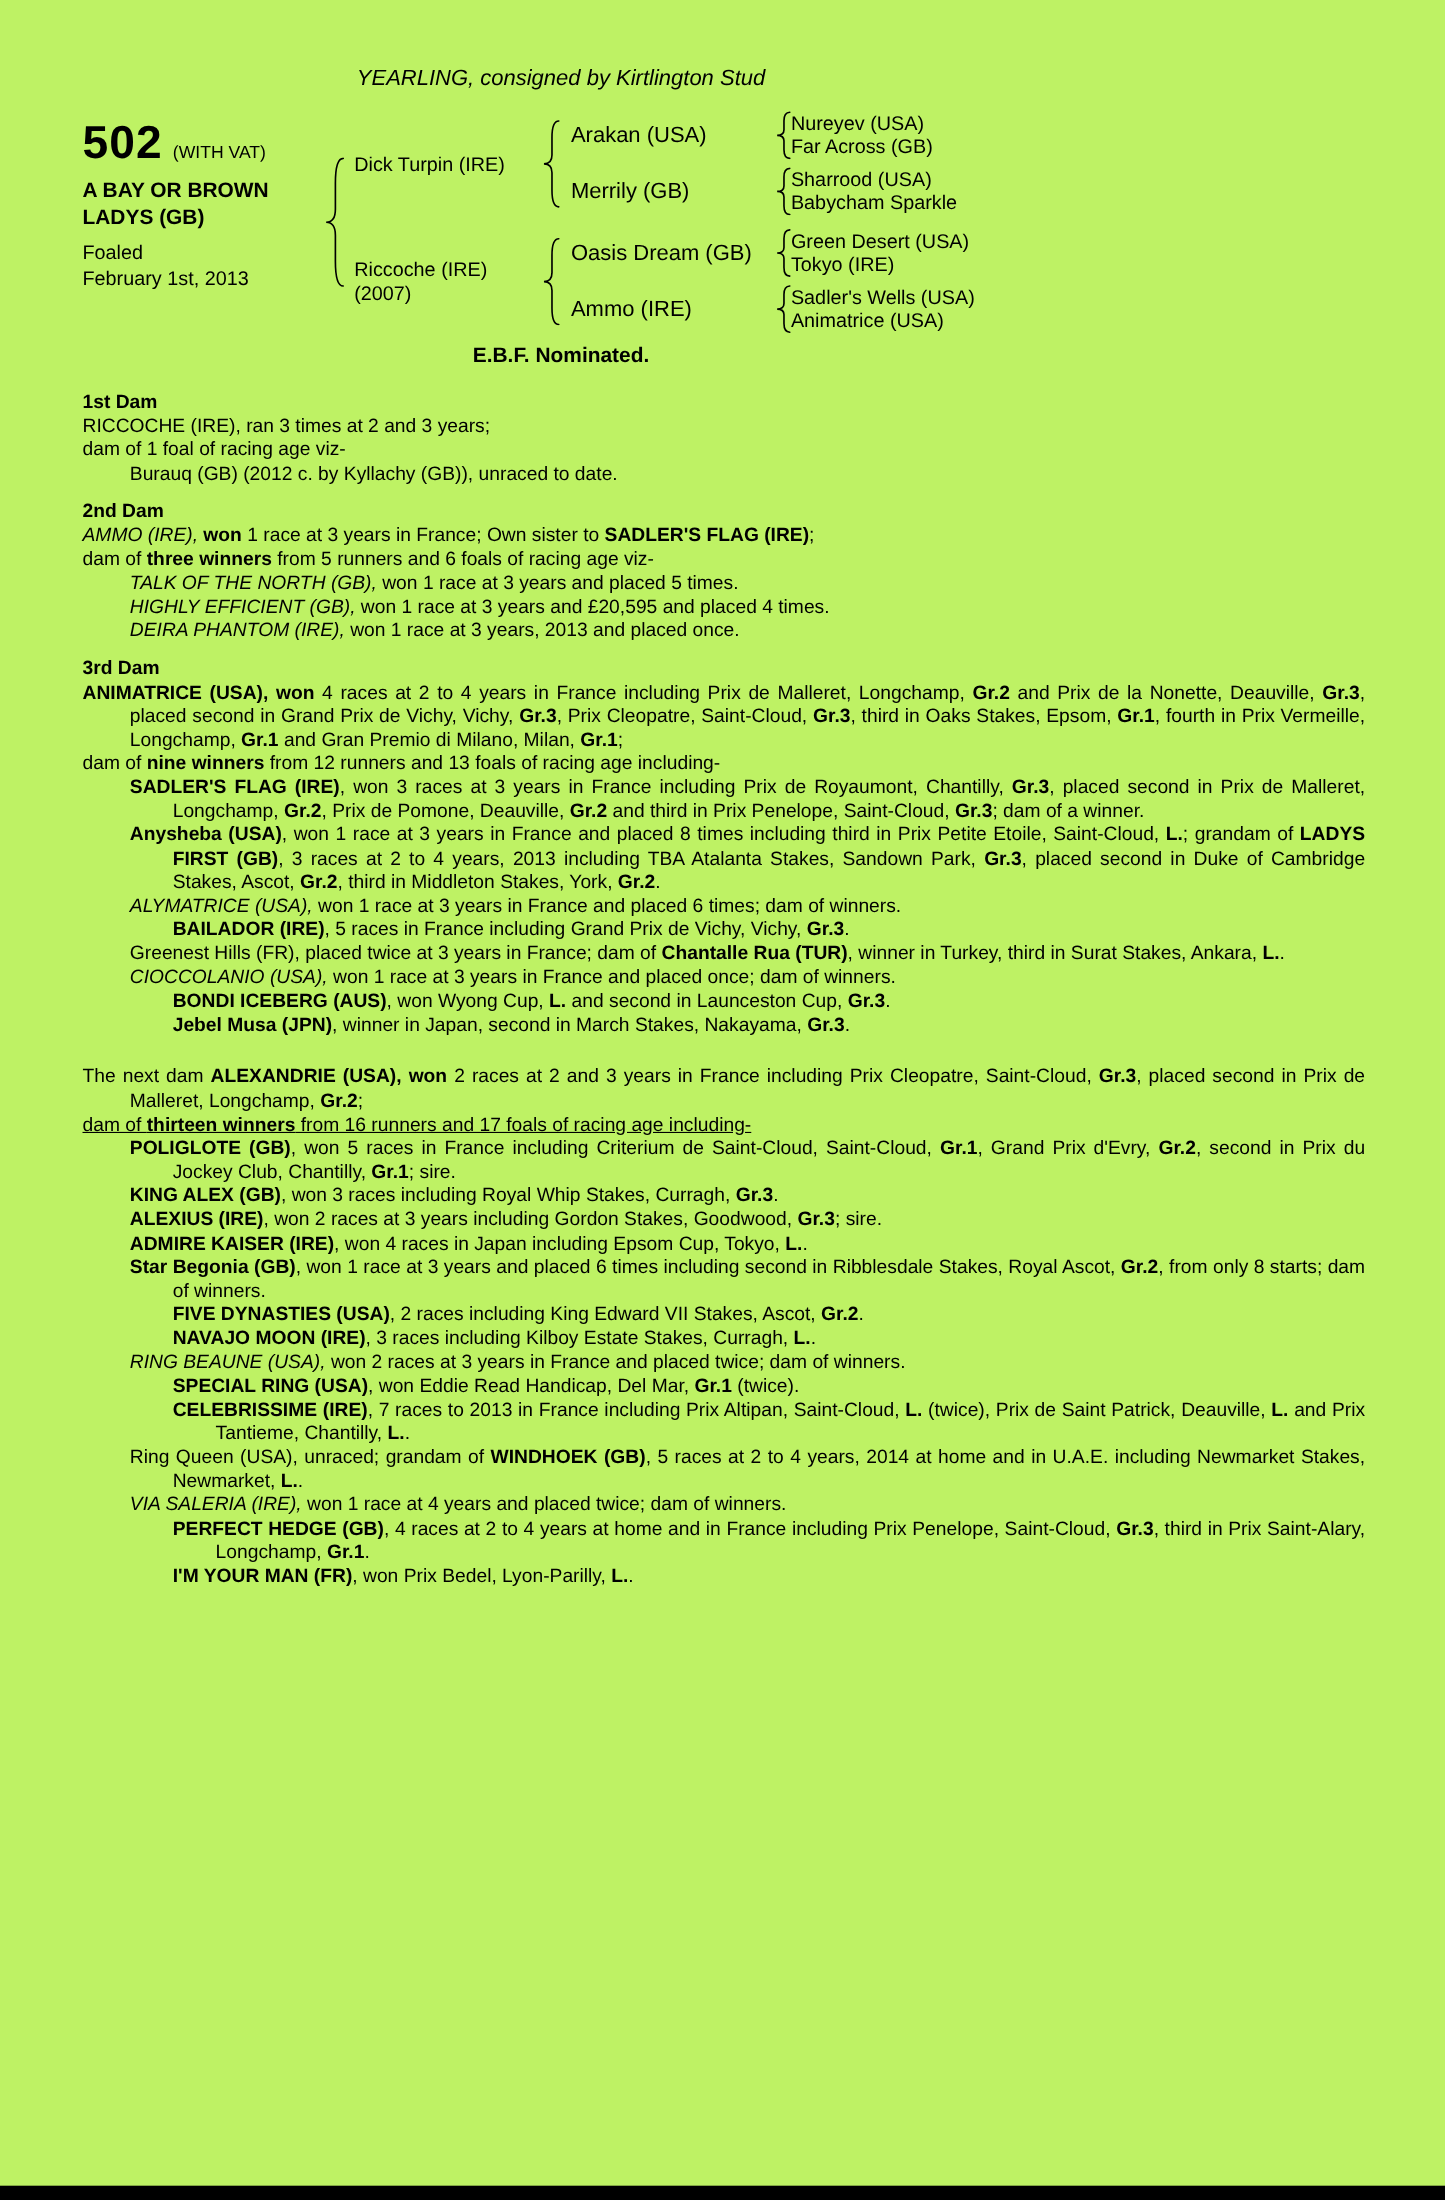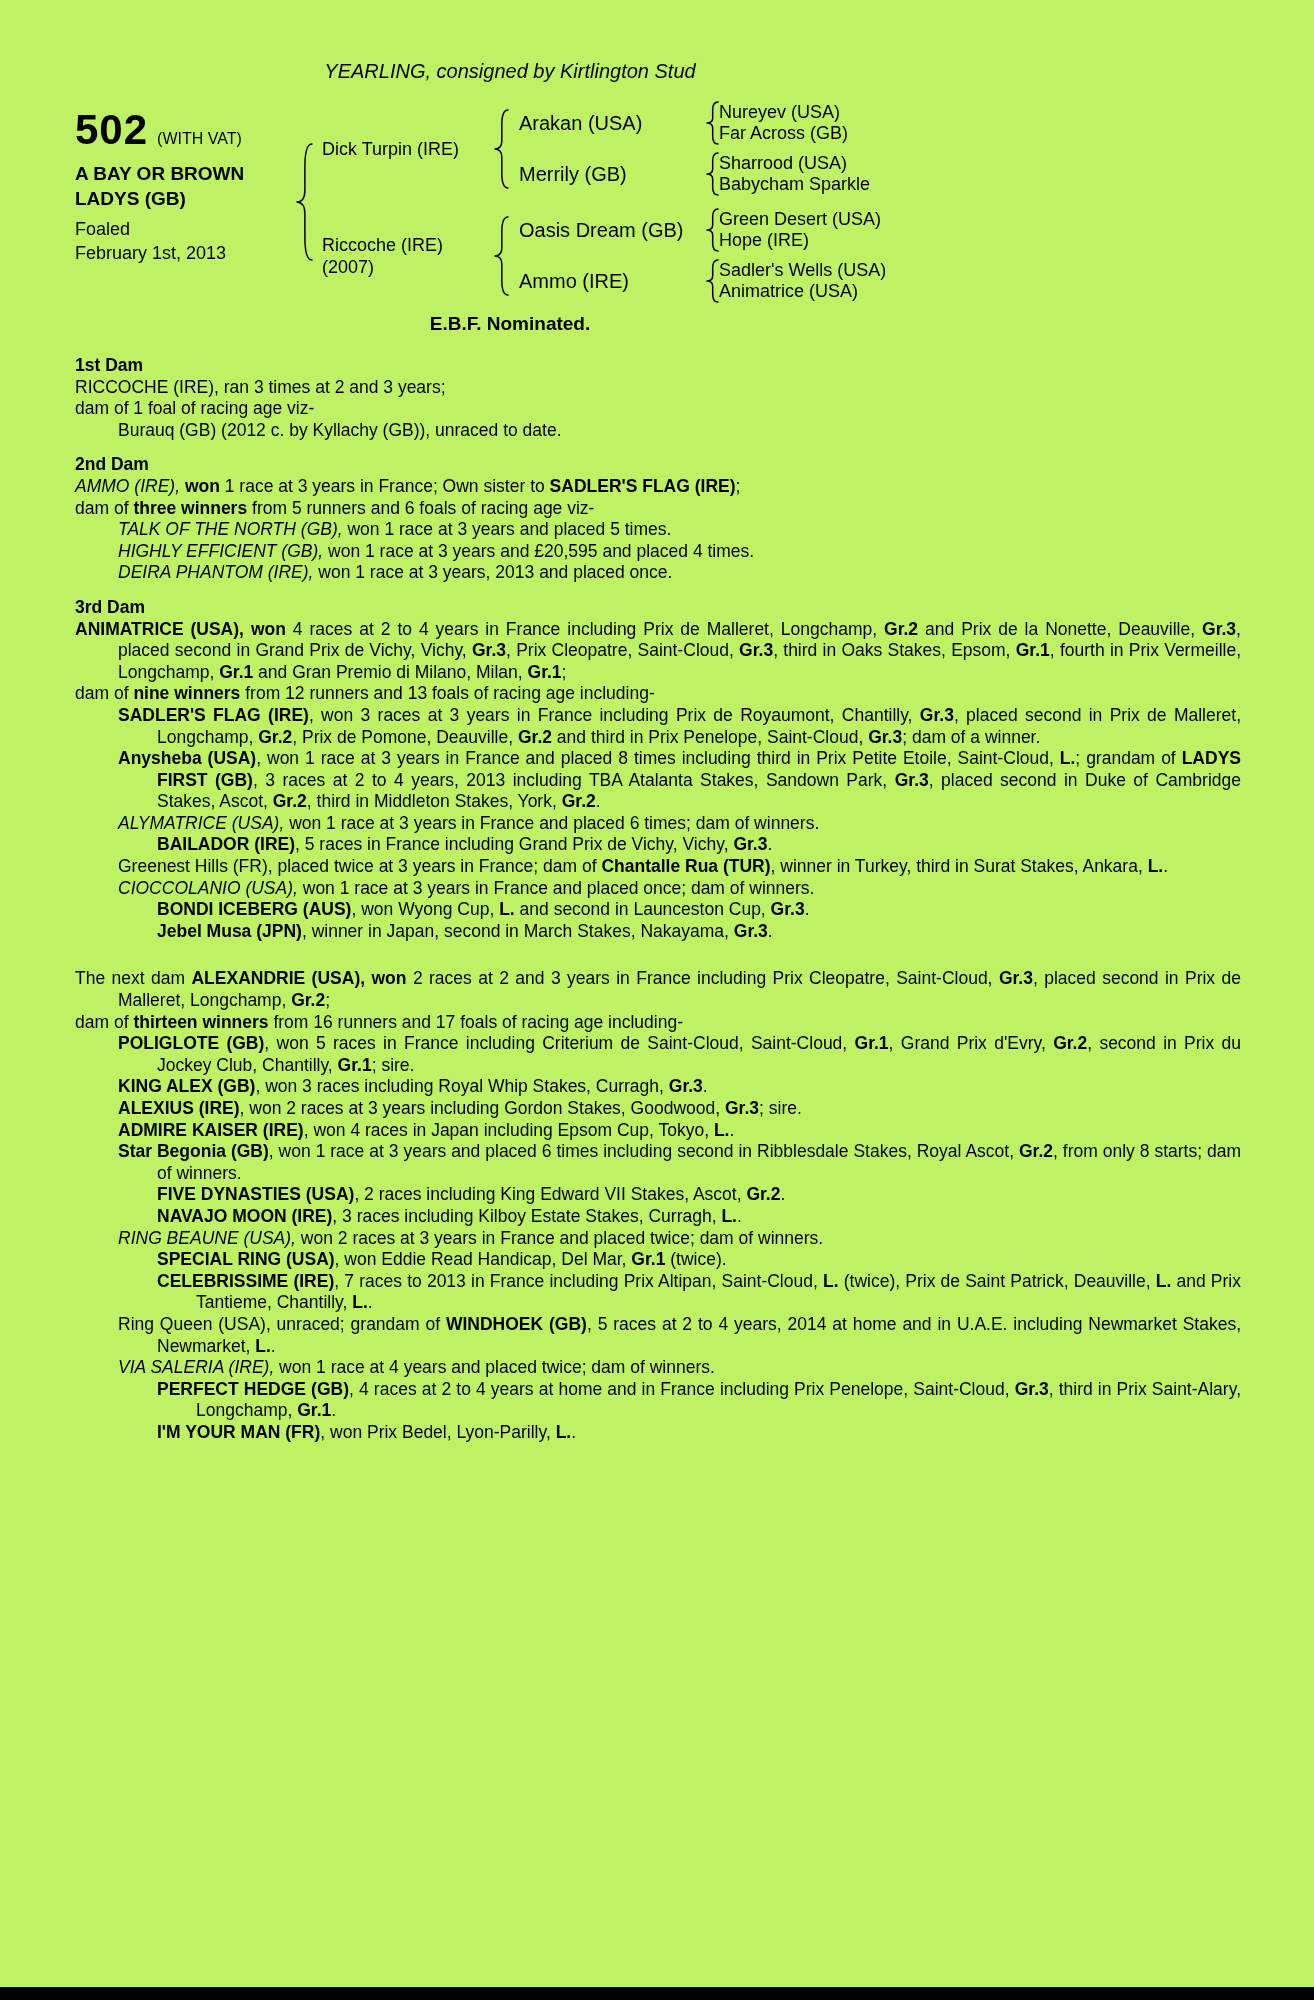--- a/index.html
+++ b/index.html
@@ -155,21 +155,21 @@
             <div class="gen2col">
               <div class="sub">
                 <div class="gen2name">Oasis Dream (GB)</div>
                 <span class="brace-wrap">
                   <svg width="14" height="44" viewBox="0 0 14 44">
                     <path d="M 13 1 Q 7.700000000000001 1 7.700000000000001 8.8 L 7.700000000000001 17 Q 7.700000000000001 22 1.5 22 Q 7.700000000000001 22 7.700000000000001 27 L 7.700000000000001 35.2 Q 7.700000000000001 43 13 43" fill="none" stroke="#000" stroke-width="1.5" stroke-linecap="round"></path>
                   </svg>
                 </span>
                 <div class="gen3col">
                   <div class="gen3row">Green Desert (USA)</div>
-                  <div class="gen3row">Hope (IRE)</div>
+                  <div class="gen3row">Tokyo (IRE)</div>
                 </div>
               </div>
               <div class="sub">
                 <div class="gen2name">Ammo (IRE)</div>
                 <span class="brace-wrap">
                   <svg width="14" height="44" viewBox="0 0 14 44">
                     <path d="M 13 1 Q 7.700000000000001 1 7.700000000000001 8.8 L 7.700000000000001 17 Q 7.700000000000001 22 1.5 22 Q 7.700000000000001 22 7.700000000000001 27 L 7.700000000000001 35.2 Q 7.700000000000001 43 13 43" fill="none" stroke="#000" stroke-width="1.5" stroke-linecap="round"></path>
                   </svg>
                 </span>
                 <div class="gen3col">
@@ -208,21 +208,21 @@
         <div class="para" style="padding-left: 82px; text-indent: -39px;"><span class="b">Anysheba (USA)</span><span>, won 1 race at 3 years in France and placed 8 times including third in Prix Petite Etoile, Saint-Cloud, </span><span class="b">L.</span><span>; grandam of </span><span class="b">LADYS FIRST (GB)</span><span>, 3 races at 2 to 4 years, 2013 including TBA Atalanta Stakes, Sandown Park, </span><span class="b">Gr.3</span><span>, placed second in Duke of Cambridge Stakes, Ascot, </span><span class="b">Gr.2</span><span>, third in Middleton Stakes, York, </span><span class="b">Gr.2</span><span>.</span></div>
         <div class="para" style="padding-left: 82px; text-indent: -39px;"><span class="i">ALYMATRICE (USA),</span><span> won 1 race at 3 years in France and placed 6 times; dam of winners.</span></div>
         <div class="para" style="padding-left: 121px; text-indent: -39px;"><span class="b">BAILADOR (IRE)</span><span>, 5 races in France including Grand Prix de Vichy, Vichy, </span><span class="b">Gr.3</span><span>.</span></div>
         <div class="para" style="padding-left: 121px; text-indent: -78px;"><span>Greenest Hills (FR), placed twice at 3 years in France; dam of </span><span class="b">Chantalle Rua (TUR)</span><span>, winner in Turkey, third in Surat Stakes, Ankara, </span><span class="b">L.</span><span>.</span></div>
         <div class="para" style="padding-left: 82px; text-indent: -39px;"><span class="i">CIOCCOLANIO (USA),</span><span> won 1 race at 3 years in France and placed once; dam of winners.</span></div>
         <div class="para" style="padding-left: 121px; text-indent: -39px;"><span class="b">BONDI ICEBERG (AUS)</span><span>, won Wyong Cup, </span><span class="b">L.</span><span> and second in Launceston Cup, </span><span class="b">Gr.3</span><span>.</span></div>
         <div class="para" style="padding-left: 121px; text-indent: -39px;"><span class="b">Jebel Musa (JPN)</span><span>, winner in Japan, second in March Stakes, Nakayama, </span><span class="b">Gr.3</span><span>.</span></div>
       </div>
       <div class="section gap">
         <div class="para" style="padding-left: 43px; text-indent: -43px;"><span>The next dam </span><span class="b">ALEXANDRIE (USA),</span><span> </span><span class="b">won</span><span> 2 races at 2 and 3 years in France including Prix Cleopatre, Saint-Cloud, </span><span class="b">Gr.3</span><span>, placed second in Prix de Malleret, Longchamp, </span><span class="b">Gr.2</span><span>;</span></div>
-        <div class="para" style="padding-left: 43px; text-indent: -43px;"><span>dam of </span><span class="b">thirteen winners</span><span> from 16 runners and 17 foals of racing age including-</span></div>
+        <div class="para" style="padding-left: 43px; text-indent: -43px; text-decoration: underline;"><span>dam of </span><span class="b">thirteen winners</span><span> from 16 runners and 17 foals of racing age including-</span></div>
         <div class="para" style="padding-left: 82px; text-indent: -39px;"><span class="b">POLIGLOTE (GB)</span><span>, won 5 races in France including Criterium de Saint-Cloud, Saint-Cloud, </span><span class="b">Gr.1</span><span>, Grand Prix d'Evry, </span><span class="b">Gr.2</span><span>, second in Prix du Jockey Club, Chantilly, </span><span class="b">Gr.1</span><span>; sire.</span></div>
         <div class="para" style="padding-left: 82px; text-indent: -39px;"><span class="b">KING ALEX (GB)</span><span>, won 3 races including Royal Whip Stakes, Curragh, </span><span class="b">Gr.3</span><span>.</span></div>
         <div class="para" style="padding-left: 82px; text-indent: -39px;"><span class="b">ALEXIUS (IRE)</span><span>, won 2 races at 3 years including Gordon Stakes, Goodwood, </span><span class="b">Gr.3</span><span>; sire.</span></div>
         <div class="para" style="padding-left: 82px; text-indent: -39px;"><span class="b">ADMIRE KAISER (IRE)</span><span>, won 4 races in Japan including Epsom Cup, Tokyo, </span><span class="b">L.</span><span>.</span></div>
         <div class="para" style="padding-left: 82px; text-indent: -39px;"><span class="b">Star Begonia (GB)</span><span>, won 1 race at 3 years and placed 6 times including second in Ribblesdale Stakes, Royal Ascot, </span><span class="b">Gr.2</span><span>, from only 8 starts; dam of winners.</span></div>
         <div class="para" style="padding-left: 121px; text-indent: -39px;"><span class="b">FIVE DYNASTIES (USA)</span><span>, 2 races including King Edward VII Stakes, Ascot, </span><span class="b">Gr.2</span><span>.</span></div>
         <div class="para" style="padding-left: 121px; text-indent: -39px;"><span class="b">NAVAJO MOON (IRE)</span><span>, 3 races including Kilboy Estate Stakes, Curragh, </span><span class="b">L.</span><span>.</span></div>
         <div class="para" style="padding-left: 82px; text-indent: -39px;"><span class="i">RING BEAUNE (USA),</span><span> won 2 races at 3 years in France and placed twice; dam of winners.</span></div>
         <div class="para" style="padding-left: 121px; text-indent: -39px;"><span class="b">SPECIAL RING (USA)</span><span>, won Eddie Read Handicap, Del Mar, </span><span class="b">Gr.1</span><span> (twice).</span></div>
         <div class="para" style="padding-left: 121px; text-indent: -39px;"><span class="b">CELEBRISSIME (IRE)</span><span>, 7 races to 2013 in France including Prix Altipan, Saint-Cloud, </span><span class="b">L.</span><span> (twice), Prix de Saint Patrick, Deauville, </span><span class="b">L.</span><span> and Prix Tantieme, Chantilly, </span><span class="b">L.</span><span>.</span></div>

